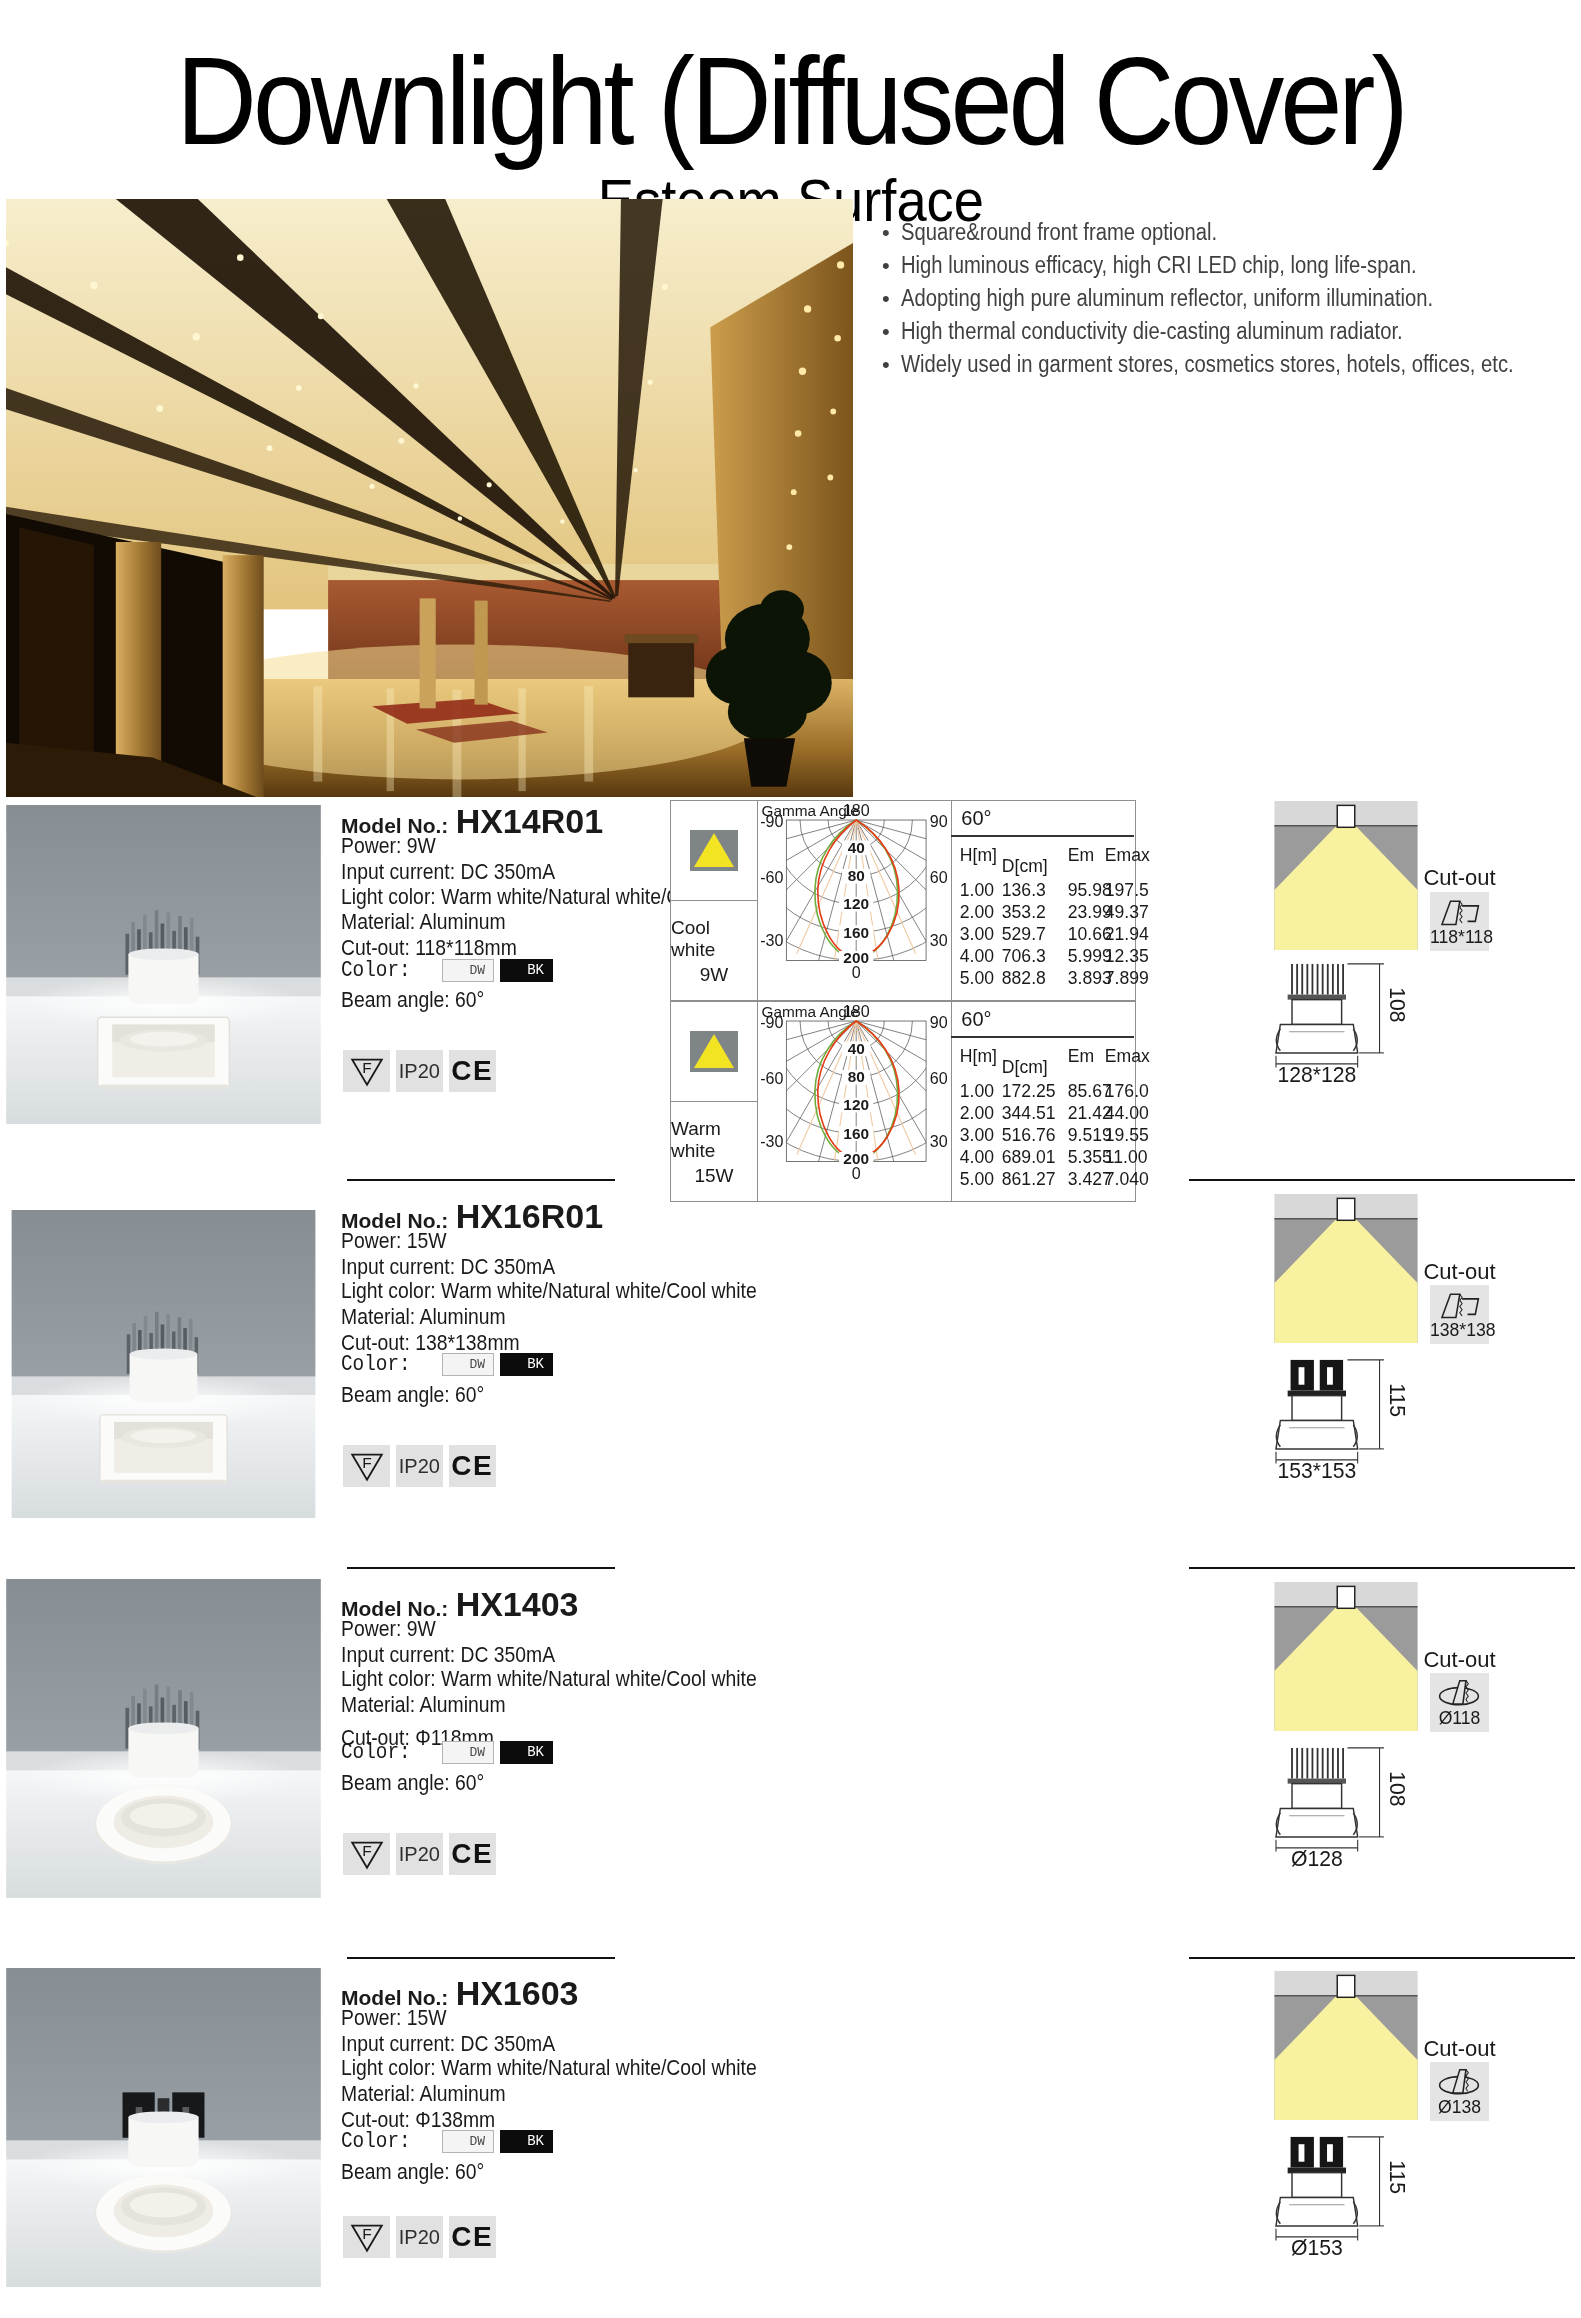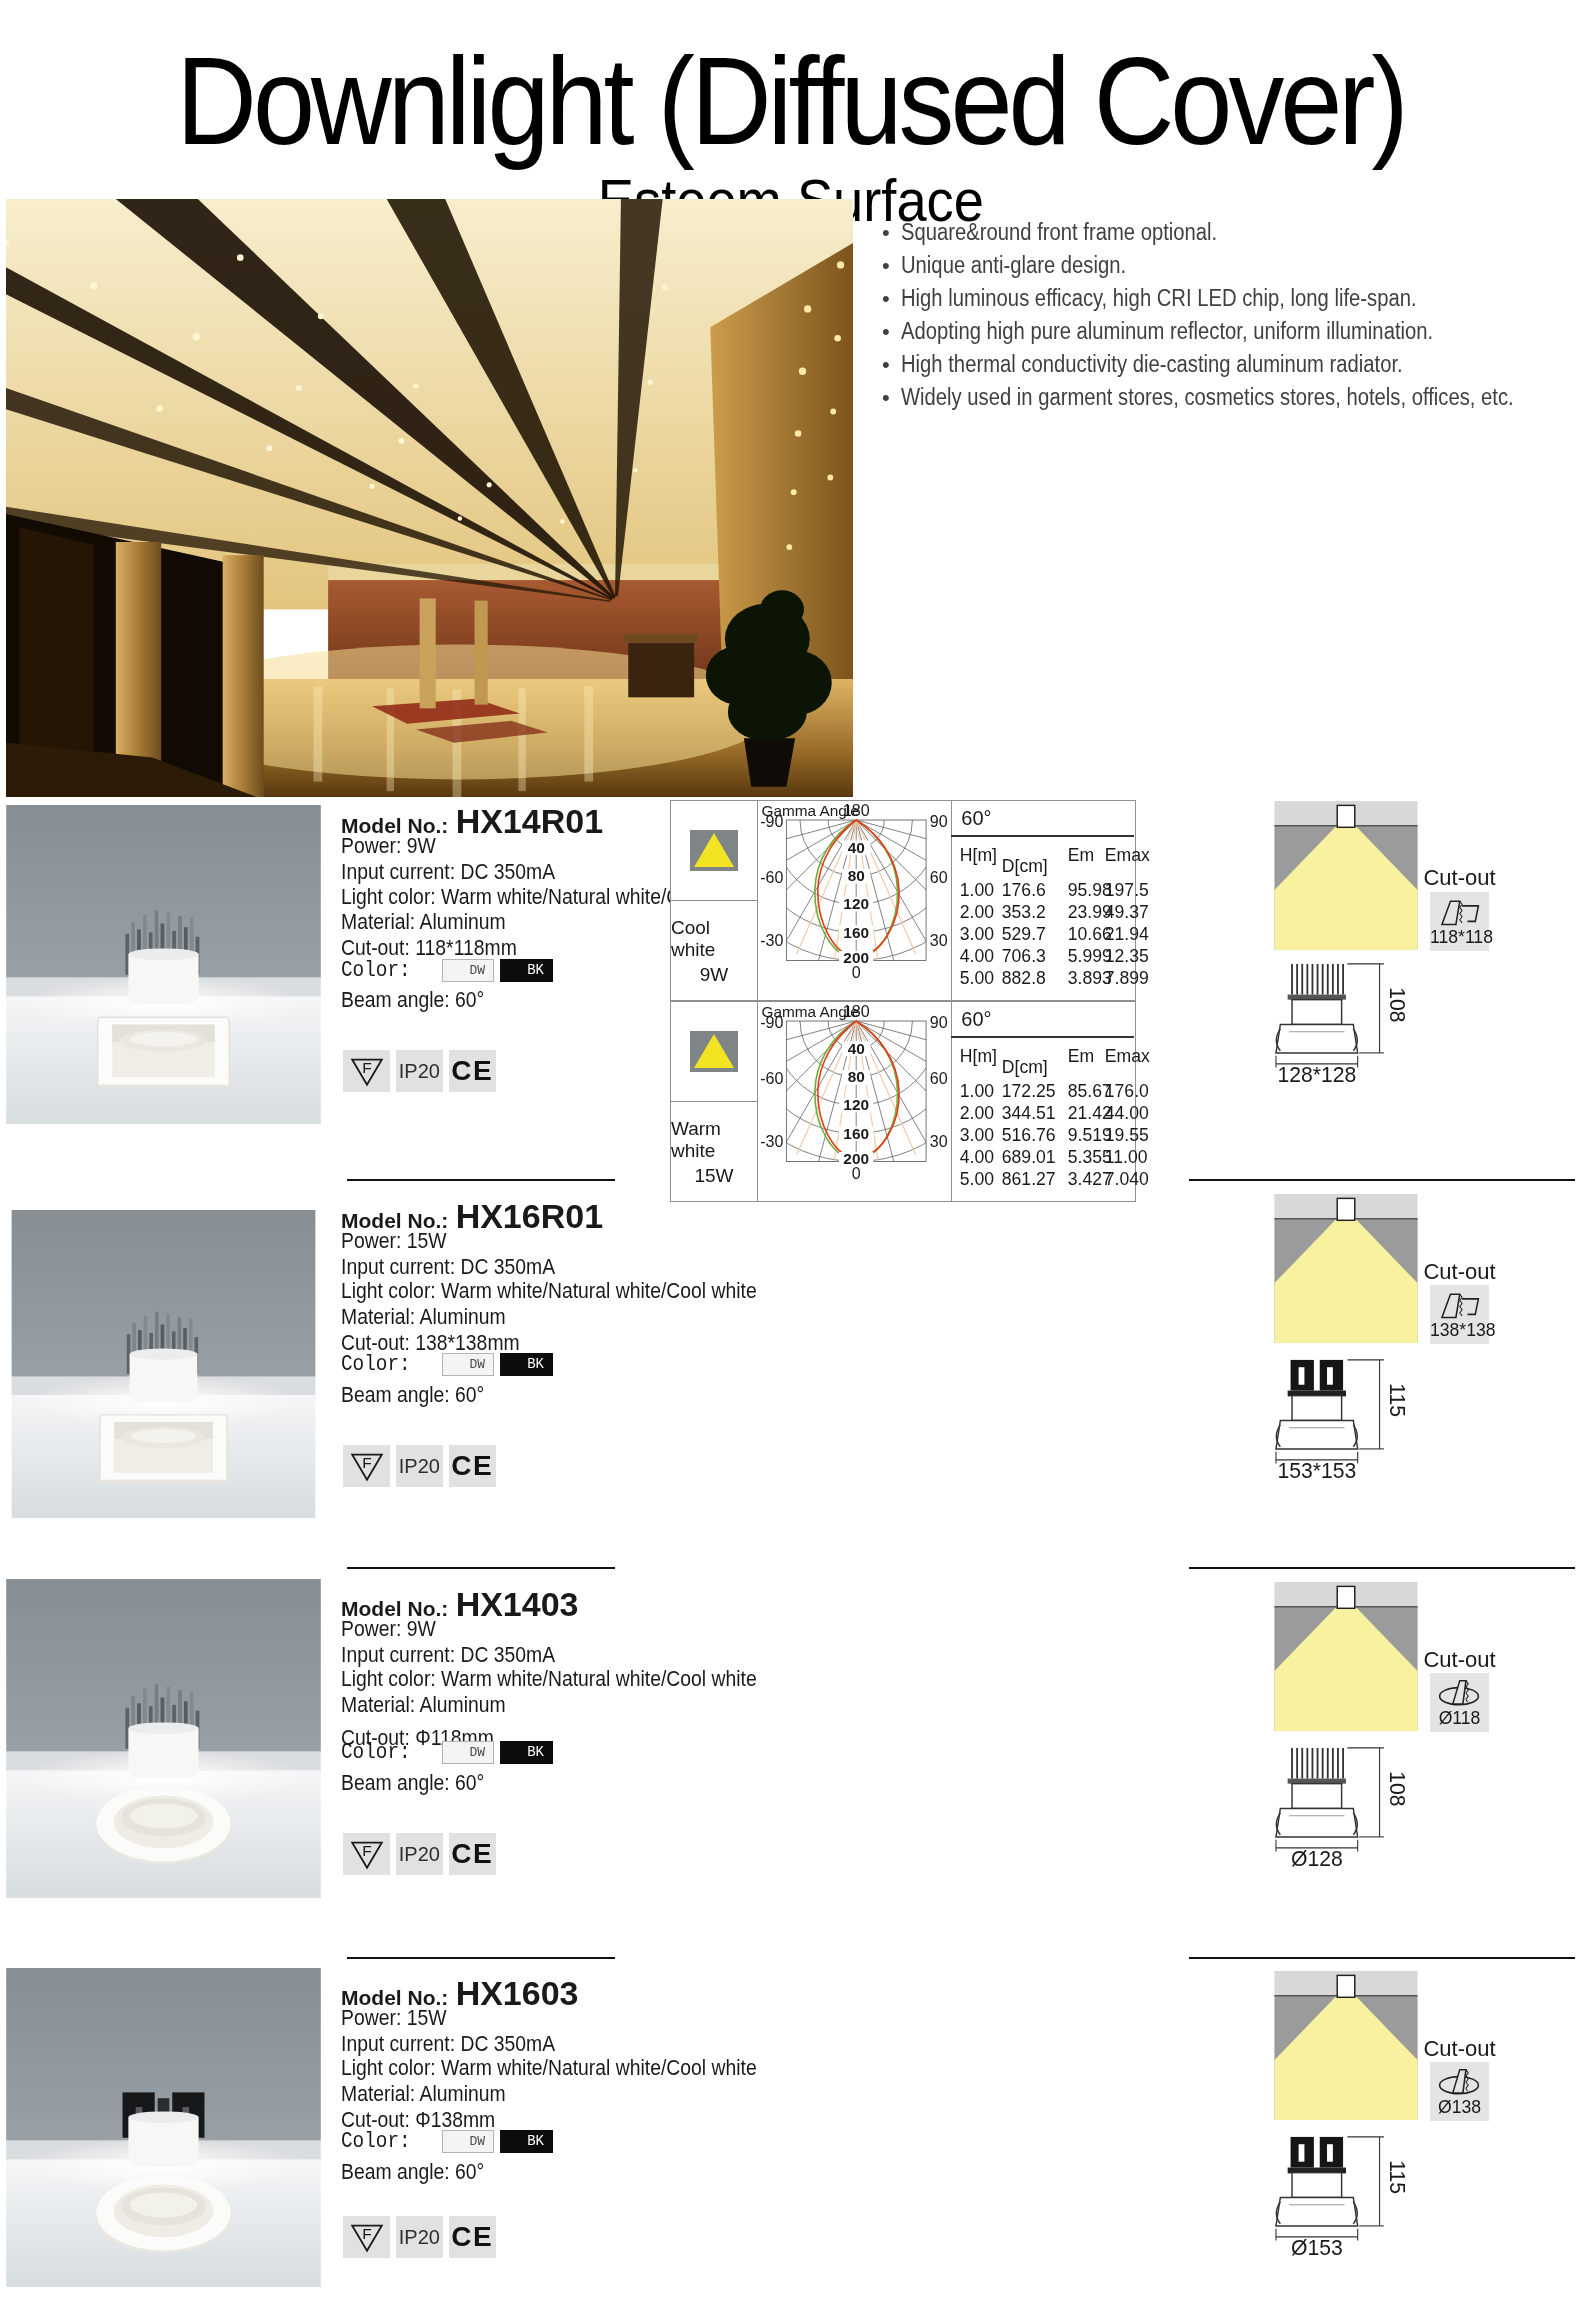--- a/index.html
+++ b/index.html
@@ -324,23 +324,20 @@
     <polygon points="1008,736 1078,736 1066,802 1018,802" fill="#0f0b06"></polygon>
     <polygon points="0,816 0,742 200,762 342,816" fill="#2c1b07"></polygon>
   </svg>
 
   <div class="features">
 
       <div class="feature">
         <span class="cond">Square&amp;round front frame optional.</span>
       </div>
 
-      <div class="feature">
-        <span class="cond">Unique anti-glare design.</span>
-      </div>
 
       <div class="feature">
         <span class="cond">High luminous efficacy, high CRI LED chip, long life-span.</span>
       </div>
 
       <div class="feature">
         <span class="cond">Adopting high pure aluminum reflector, uniform illumination.</span>
       </div>
 
       <div class="feature">
@@ -452,21 +449,21 @@
         <div class="pt-line"></div>
         <div class="pt-head">
           <span>H[m]</span>
             <span>D[cm]</span>
           <span>Em</span>
             <span>Emax</span>
         </div>
         <div class="pt-rows">
             <div class="pt-row">
               <div class="pt-cell">1.00</div>
-              <div class="pt-cell">176.6</div>
+              <div class="pt-cell">136.3</div>
               <div class="pt-cell">95.98</div>
               <div class="pt-cell">197.5</div>
             </div>
             <div class="pt-row">
               <div class="pt-cell">2.00</div>
               <div class="pt-cell">353.2</div>
               <div class="pt-cell">23.99</div>
               <div class="pt-cell">49.37</div>
             </div>
             <div class="pt-row">

